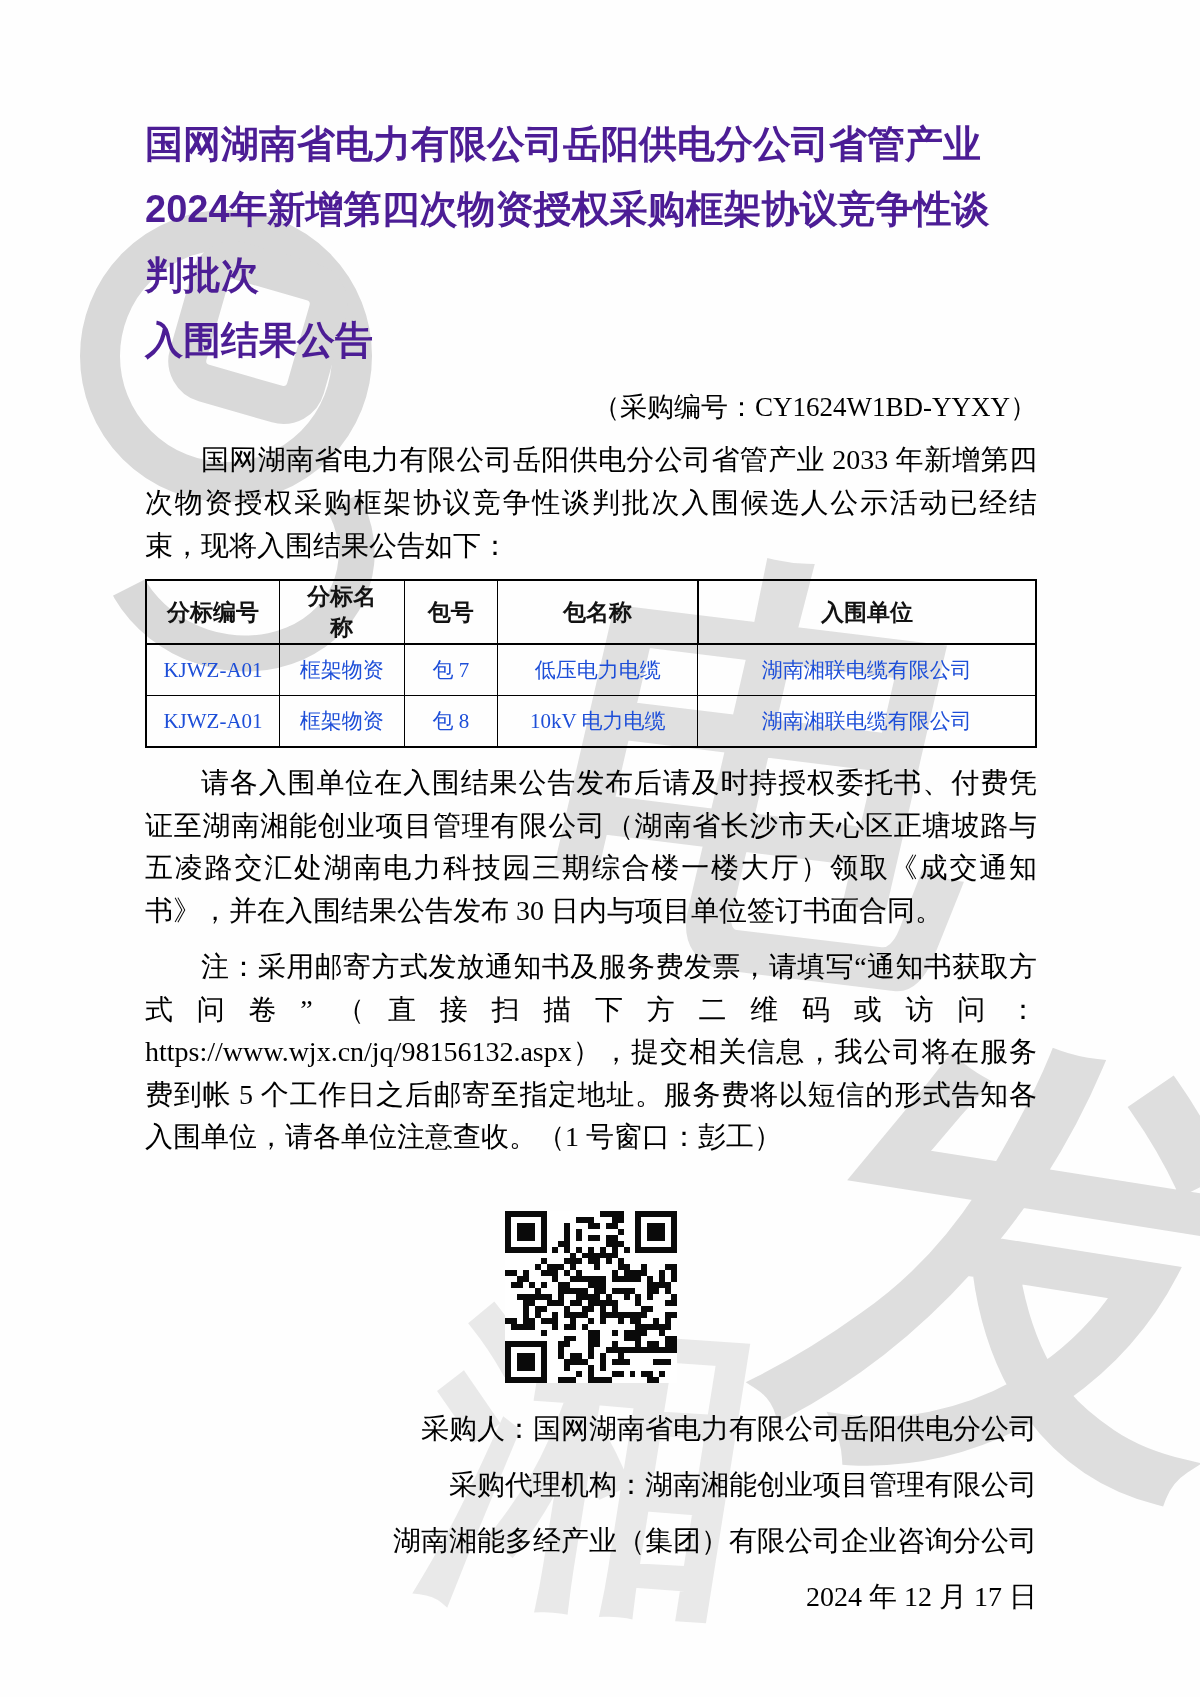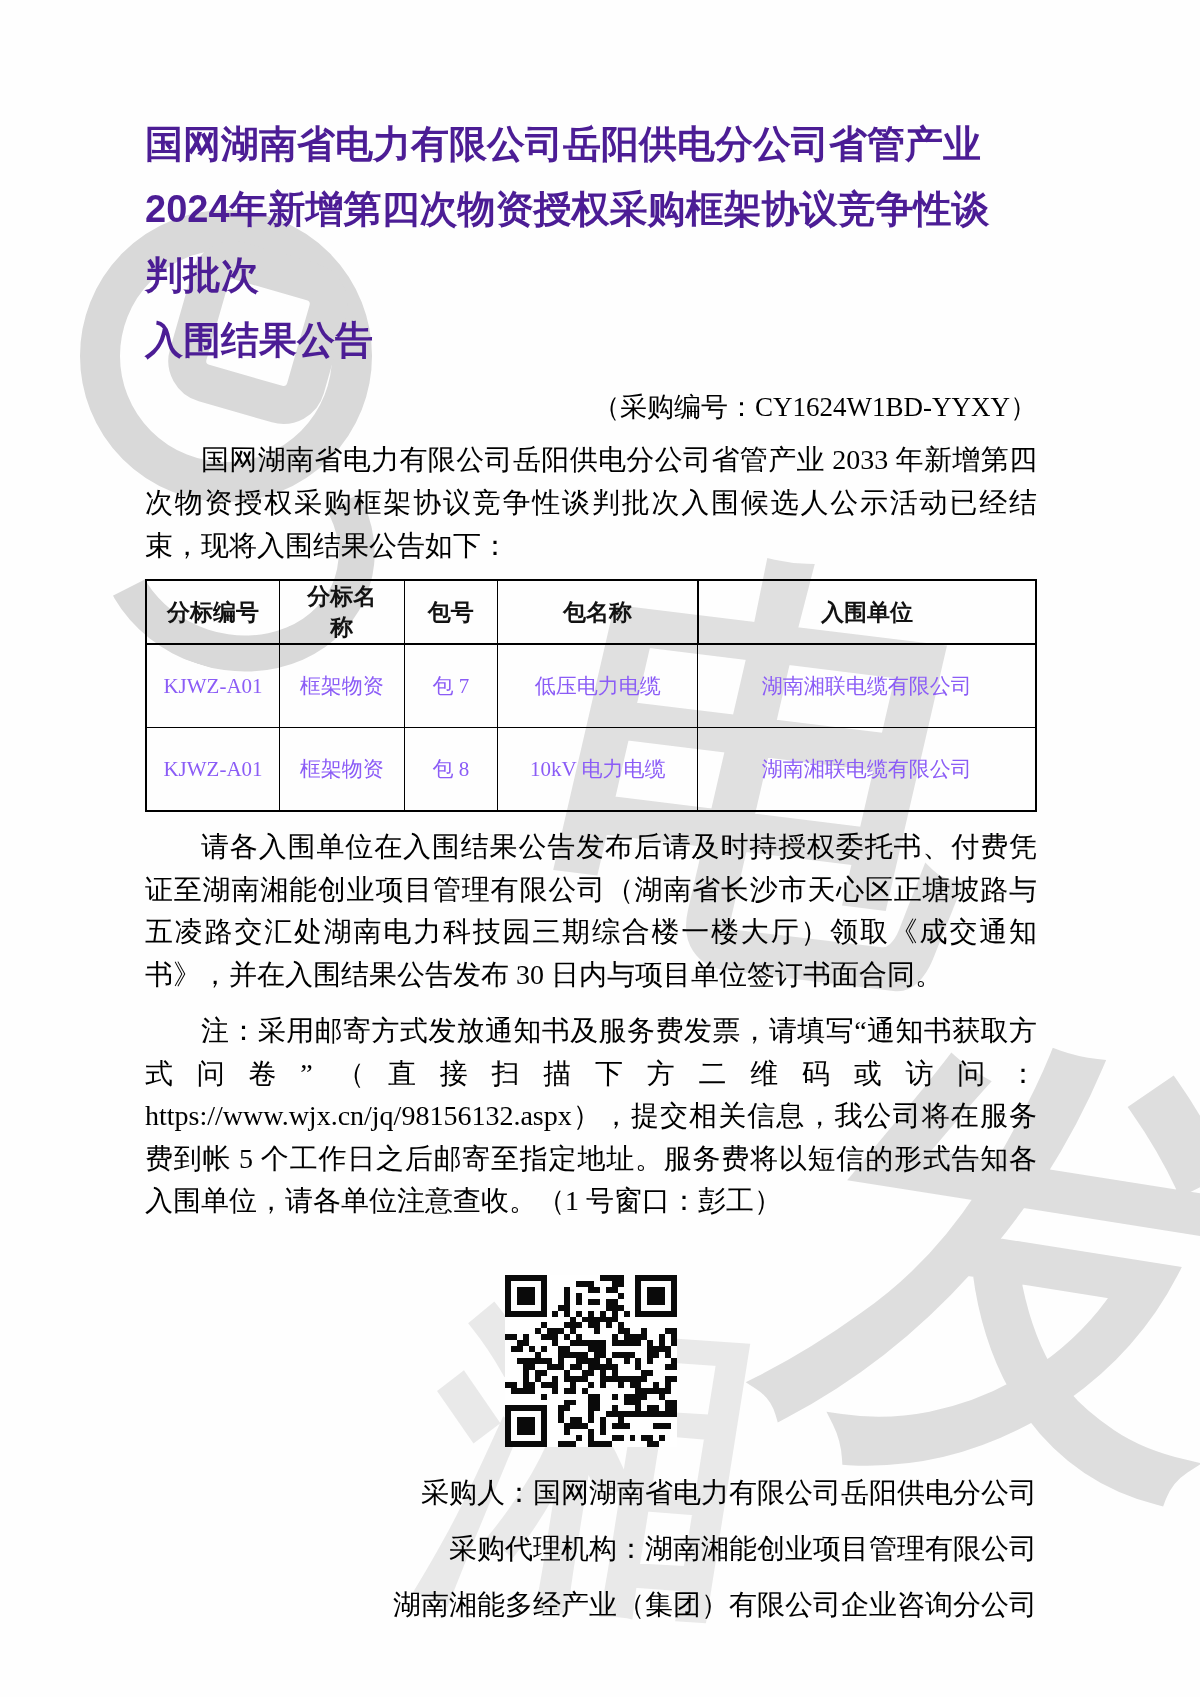--- a/index.html
+++ b/index.html
@@ -49,21 +49,21 @@
   .doc-table{
     width:100%;border-collapse:collapse;table-layout:fixed;margin-top:12px;
     border:2px solid #000;
   }
   .doc-table th{
     font-family:"Liberation Sans","DejaVu Sans",sans-serif;font-weight:700;font-size:23px;
     border:1px solid #000;border-bottom:2.5px solid #000;height:44px;text-align:center;padding:0 18px;
   }
   .doc-table th.thick-left{border-left:2.5px solid #000;}
   .doc-table td{
-    font-size:21px;border:1px solid #000;height:50px;text-align:center;padding:16px 4px;color:#8b5cf6;
+    font-size:21px;border:1px solid #000;height:50px;text-align:center;padding:0 4px;color:#1d4ed8;
   }
   .qr-wrap{margin-top:52px;text-align:center;}
   .qr-wrap svg{display:inline-block;background:#fff;}
   .footer{
     text-align:right;font-size:28px;line-height:1.0;color:#000;margin-top:24px;
   }
   .footer .f-line{margin-top:28px;}
 </style>
 </head>
 <body>
@@ -518,15 +518,16 @@
         <rect x="17" y="28" width="1" height="1" fill="#0a0a0a"></rect>
         <rect x="24" y="28" width="1" height="1" fill="#0a0a0a"></rect>
         <rect x="25" y="28" width="1" height="1" fill="#0a0a0a"></rect>
       </svg>
   </div>
 
   <div class="footer">
     <div class="f-line">采购人：国网湖南省电力有限公司岳阳供电分公司</div>
     <div class="f-line">采购代理机构：湖南湘能创业项目管理有限公司</div>
     <div class="f-line">湖南湘能多经产业（集团）有限公司企业咨询分公司</div>
+    <div class="f-line">2024 年 12 月 17 日</div>
   </div>
 
 </div>
 
 </body></html>

